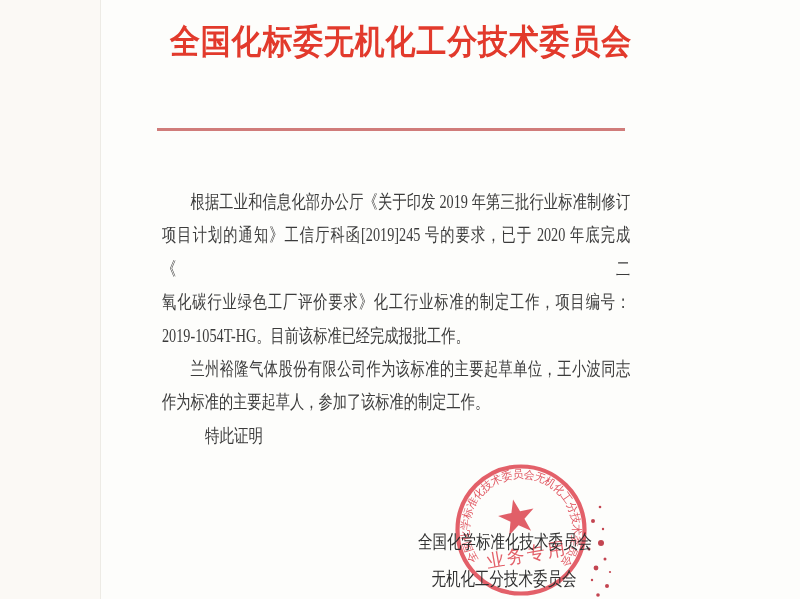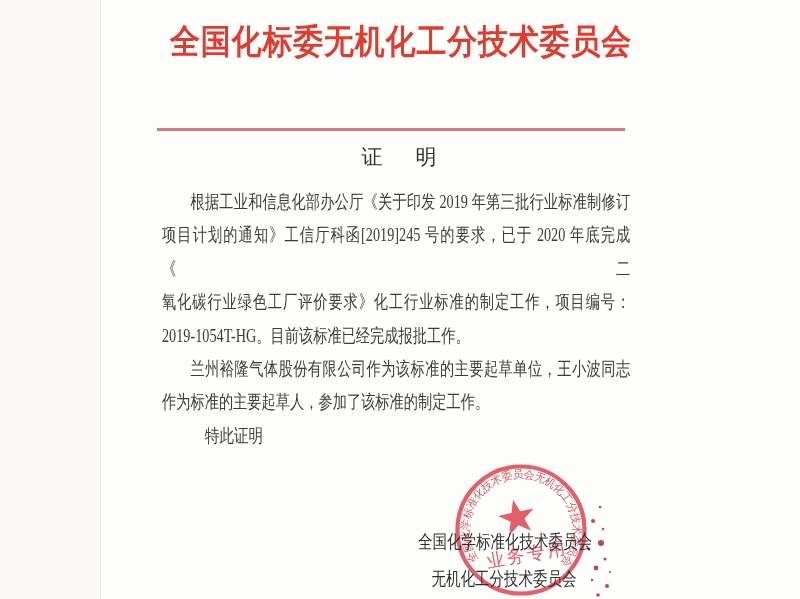--- a/index.html
+++ b/index.html
@@ -61,21 +61,20 @@
 
 <div class="page">
 
   <div class="paper-strip"></div>
 
   <div class="org-title">全国化标委无机化工分技术委员会</div>
 
 
   <div class="rule"></div>
 
-  <div class="heading">证　明</div>
 
   <div class="body-lines">
     <div class="bline first">根据工业和信息化部办公厅《关于印发 2019 年第三批行业标准制修订</div>
     <div class="bline">项目计划的通知》工信厅科函[2019]245 号的要求，已于 2020 年底完成《二</div>
     <div class="bline">氧化碳行业绿色工厂评价要求》化工行业标准的制定工作，项目编号：</div>
     <div class="bline end">2019-1054T-HG。目前该标准已经完成报批工作。</div>
     <div class="bline first">兰州裕隆气体股份有限公司作为该标准的主要起草单位，王小波同志</div>
     <div class="bline end">作为标准的主要起草人，参加了该标准的制定工作。</div>
   </div>
 

